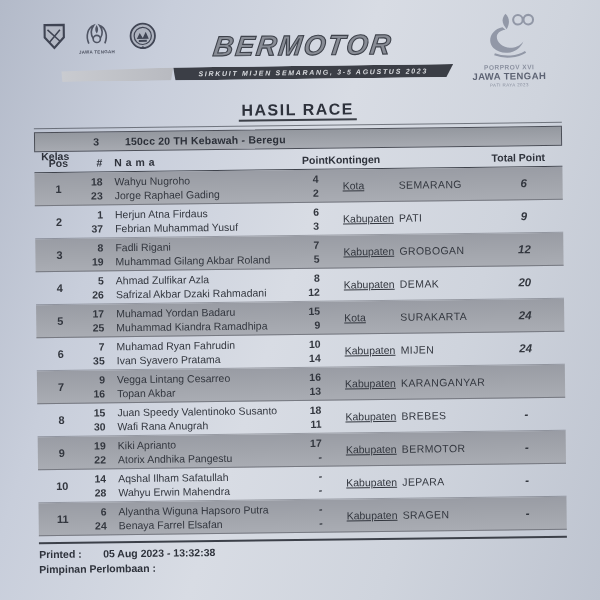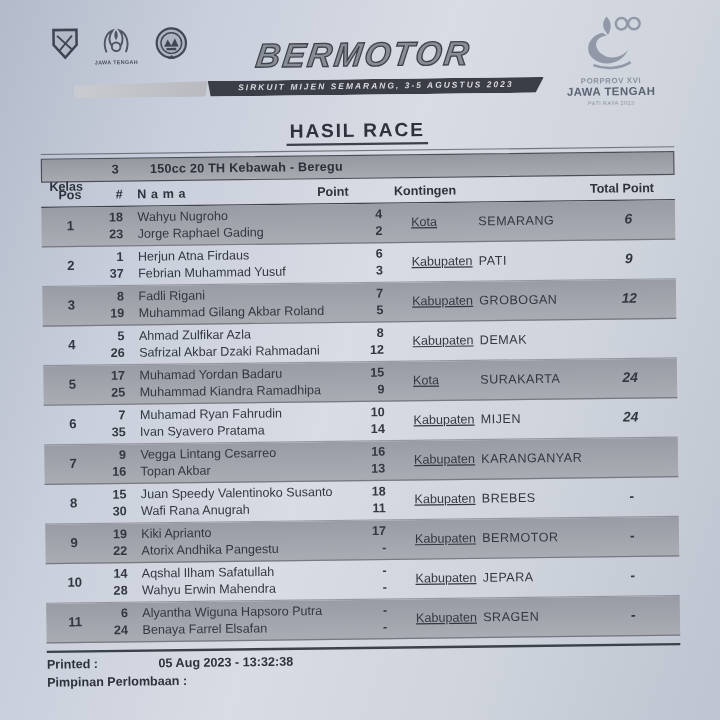--- a/index.html
+++ b/index.html
@@ -43,42 +43,42 @@
     border:1.6px solid #4b4e57;display:flex;align-items:center;
     font-weight:bold;font-size:10.5px;color:#2c3039;
   }
   .kl{padding-left:6px;margin-top:28px;} .knum{padding-left:24px;} .kn{padding-left:26px;letter-spacing:.2px;}
 
   
   .thead{display:flex;align-items:flex-end;margin-top:3px;padding:2px 0 3px;border-bottom:1.6px solid #3e424b;font-weight:bold;font-size:10.5px;color:#2f333c;}
   .h-pos{width:48px;text-align:center;}
   .h-num{width:20px;text-align:right;}
   .h-nama{flex:1;padding-left:12px;letter-spacing:.5px;}
-  .h-point{width:64px;text-align:left;}
+  .h-point{width:64px;text-align:right;}
   .h-kont{width:160px;}
   .h-total{width:60px;text-align:center;line-height:1.15;padding-right:14px;}
 
   .trow{display:flex;align-items:stretch;height:32px;border-bottom:1px solid rgba(75,78,87,.45);font-size:10.5px;color:#33373f;}
   .trow.shade{background:linear-gradient(to bottom,#999ca4,#a9acb3);}
   .cell.pos{width:48px;display:flex;align-items:center;justify-content:center;font-weight:bold;font-size:11px;}
   .cell.riders{width:260px;display:flex;flex-direction:column;justify-content:space-around;padding:2px 0;}
   .rider{display:flex;align-items:center;line-height:13px;}
   .rnum{width:20px;text-align:right;font-weight:bold;}
   .rname{flex:1;padding-left:12px;white-space:nowrap;}
   .rpoint{width:44px;text-align:right;padding-right:24px;font-weight:bold;}
   .cell.kont{width:160px;display:flex;align-items:center;}
   .ktype{width:56px;text-decoration:underline;}
   .kname{letter-spacing:.4px;}
   .cell.total{flex:1;display:flex;align-items:center;justify-content:center;padding-right:18px;font-weight:bold;font-style:italic;font-size:11.5px;}
 
   
   .footline{margin-top:6px;border-top:2.5px solid #3c4049;}
   .footer{margin-top:4px;font-size:10.5px;font-weight:bold;color:#2e323b;}
   .printed-row{display:flex;}
-  .printed-label{width:93px;}
+  .printed-label{width:64px;}
   .sig-row{margin-top:3px;}
 </style>
 </head>
 <body>
 
 <div class="page">
   <div class="sheet">
 
     <div class="header">
       <div class="logos">
@@ -228,20 +228,21 @@
           <div class="rider">
             <span class="rnum">26</span>
             <span class="rname">Safrizal Akbar Dzaki Rahmadani</span>
             <span class="rpoint">12</span>
           </div>
         </div>
         <div class="cell kont">
           <span class="ktype">Kabupaten</span>
           <span class="kname">DEMAK</span>
         </div>
+        <div class="cell total">20</div>
       </div>
 
       <div class="trow shade">
         <div class="cell pos">5</div>
         <div class="cell riders">
           <div class="rider">
             <span class="rnum">17</span>
             <span class="rname">Muhamad Yordan Badaru</span>
             <span class="rpoint">15</span>
           </div>

